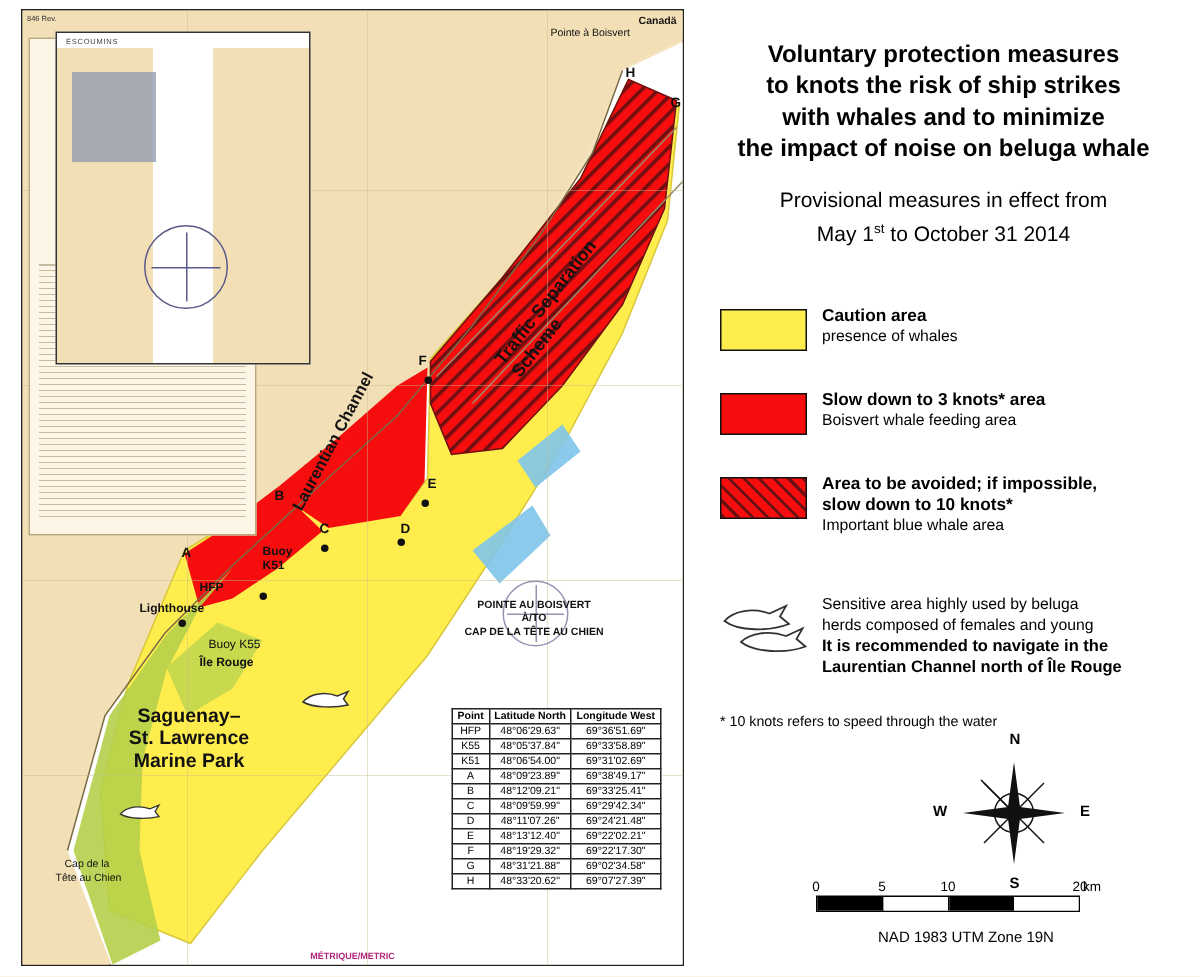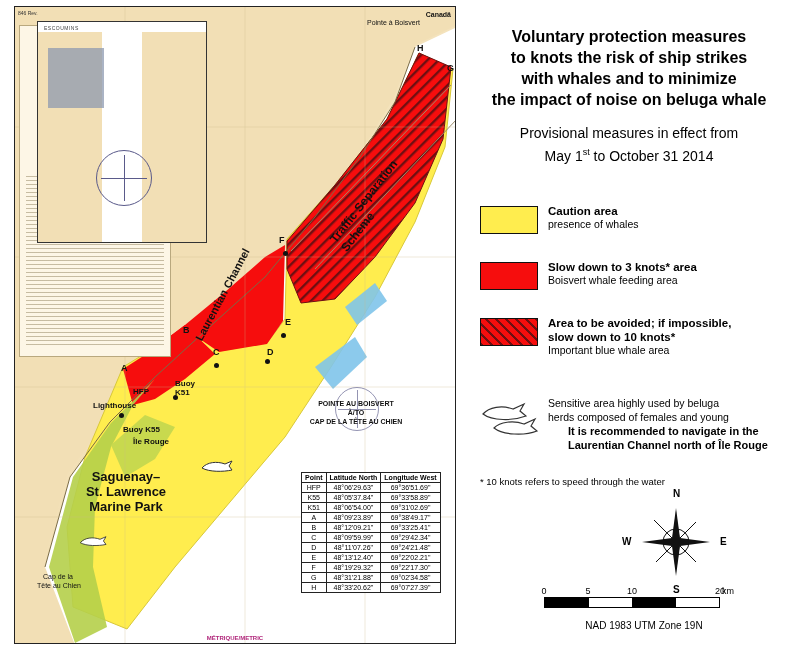--- a/index.html
+++ b/index.html
@@ -63,21 +63,21 @@
   .swatch{position:absolute;left:0;top:2px;width:56px;height:26px;border:1px solid #111;}
   .sw-yellow{background:#ffed4e;}
   .sw-red{background:#f60d0d;}
   .sw-hatch{background:#f60d0d;background-image:repeating-linear-gradient(45deg,#6e0f12 0 2px,rgba(0,0,0,0) 2px 7px);}
   .leg-txt{margin-left:68px;}
   .leg-b{font-size:11.5px;font-weight:bold;line-height:14px;}
   .leg-n{font-size:10.5px;line-height:13px;}
 
   .beluga-row{position:absolute;left:14px;top:388px;width:312px;}
   .beluga-txt{margin-left:68px;font-size:10.5px;line-height:14px;}
-  .beluga-txt b{font-size:11px;margin-left:20px;}
+  .beluga-txt b{font-size:11px;}
   .whale-icons{position:absolute;left:0;top:4px;width:62px;height:38px;}
 
   .footnote{position:absolute;left:14px;top:468px;font-size:9.5px;color:#000;}
 
   .compass{position:absolute;left:168px;top:492px;width:84px;height:84px;}
   .cmp-letter{position:absolute;font-size:10px;font-weight:bold;}
 
   .scalebar{position:absolute;left:78px;top:578px;width:176px;}
   .sb-bar{position:relative;height:9px;border:1px solid #000;display:flex;}
   .sb-seg{flex:1;border-right:1px solid #000;}
@@ -173,22 +173,22 @@
 
     <div class="pt-dot" style="left:250px;top:352px;"></div>
     <div class="pt-dot" style="left:199px;top:356px;"></div>
     <div class="pt-dot" style="left:266px;top:326px;"></div>
     <div class="pt-dot" style="left:268px;top:244px;"></div>
     <div class="pt-dot" style="left:158px;top:388px;"></div>
     <div class="pt-dot" style="left:104px;top:406px;"></div>
 
     <div class="label" style="left:118px;top:380px;font-weight:bold;">HFP</div>
     <div class="label" style="left:78px;top:394px;font-weight:bold;">Lighthouse</div>
-    <div class="label" style="left:160px;top:372px;font-weight:bold;">Buoy<br>K51</div>
-    <div class="label" style="left:108px;top:418px;font-weight:bold;text-align:center;">Buoy K55</div>
+    <div class="label" style="left:160px;top:356px;font-weight:bold;">Buoy<br>K51</div>
+    <div class="label" style="left:124px;top:418px;font-weight:normal;text-align:center;">Buoy K55</div>
     <div class="label" style="left:118px;top:430px;font-weight:bold;">Île Rouge</div>
     <div class="label" style="left:28px;top:566px;font-size:7px;">Cap de la</div>
     <div class="label" style="left:22px;top:575px;font-size:7px;">Tête au Chien</div>
 
     <div class="park-label" style="left:46px;top:462px;width:130px;">
       <span>Saguenay–</span><br>
       <span>St. Lawrence</span><br>
       <span>Marine Park</span>
     </div>
 

